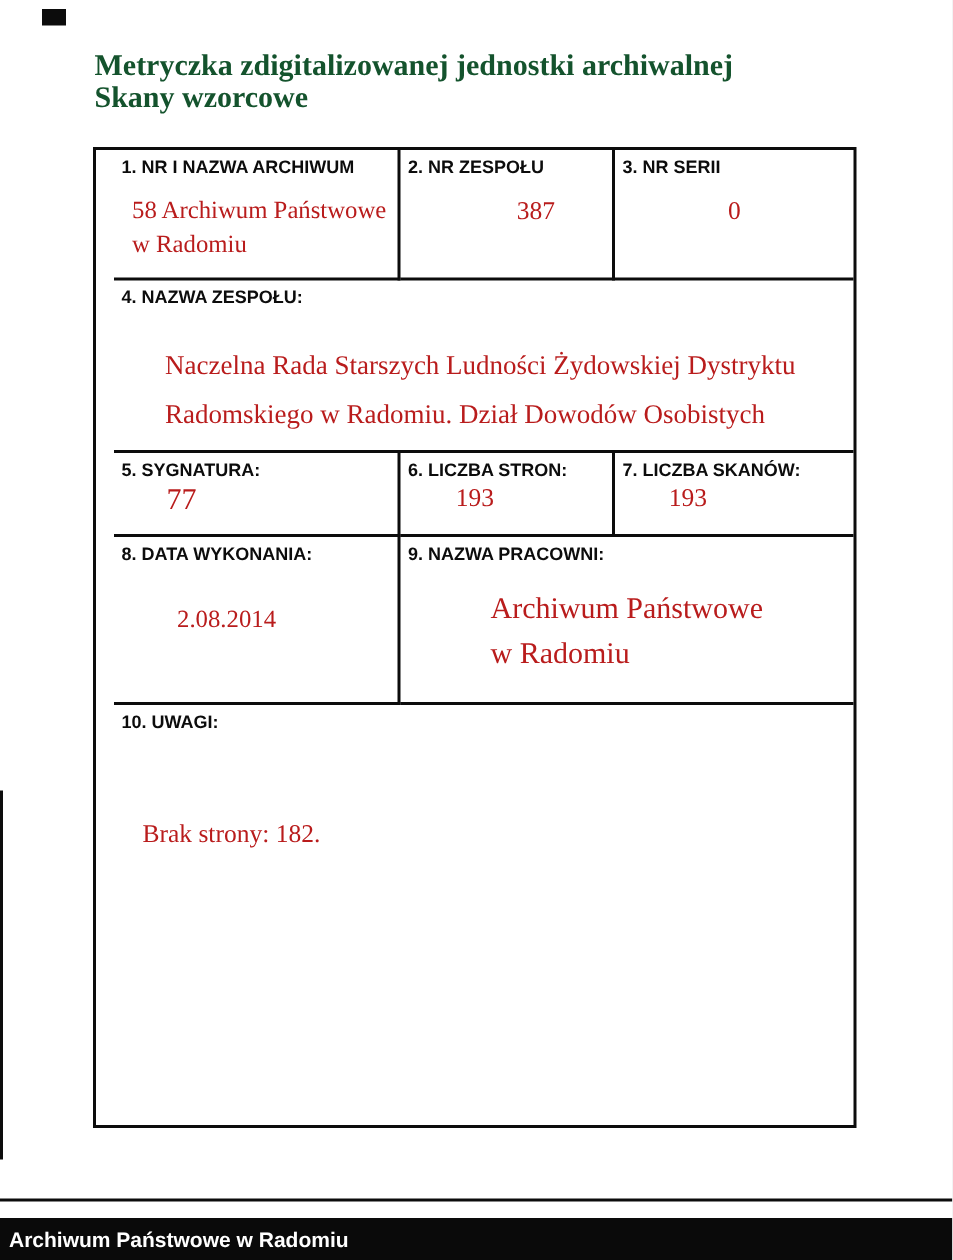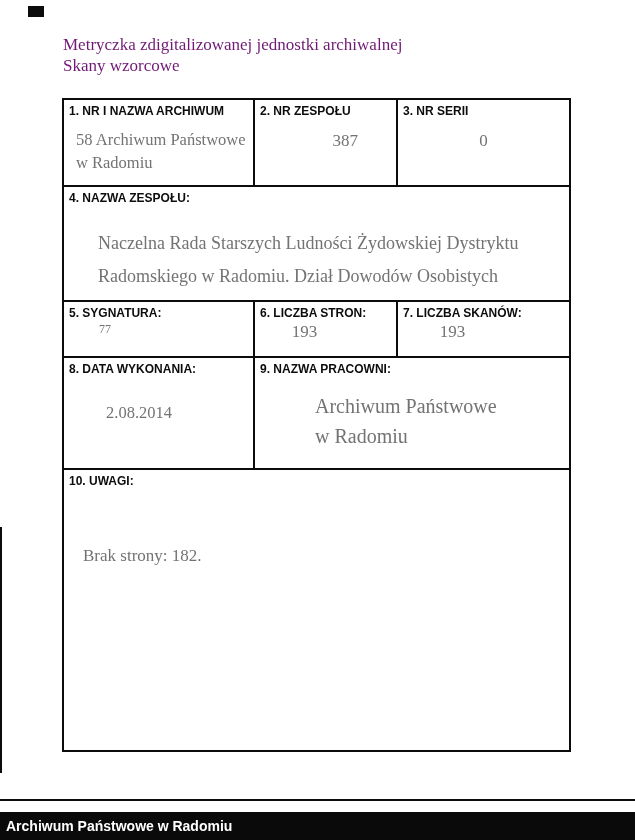--- a/index.html
+++ b/index.html
@@ -11,51 +11,52 @@
     font-family: "Liberation Serif", "DejaVu Serif", serif;
     color: #151515;
   }
 
   
   .corner-mark { position: absolute; left: 28px; top: 6px; width: 16px; height: 11px; background: #0c0c0c; }
   .edge-line-left { position: absolute; left: 0; top: 527px; width: 2px; height: 246px; background: #0c0c0c; }
   .edge-line-bottom { position: absolute; left: 0; top: 799px; width: 635px; height: 2px; background: #0c0c0c; }
 
   
-  .doc-title { position: absolute; left: 63px; top: 34px; font-size: 17px; line-height: 21px; color: #701a75; }
+  .doc-title { position: absolute; left: 63px; top: 34px; font-size: 20px; line-height: 21px; color: #14532d; font-weight: bold; }
 
   
   .metric-table {
     position: absolute; left: 62px; top: 98px;
     width: 509px; height: 654px;
     box-sizing: border-box;
     border: 2px solid #0c0c0c;
     display: grid;
     grid-template-columns: 191px 143px 1fr;
     grid-template-rows: 87px 115px 56px 112px 1fr;
+    padding-left: 12px;
   }
   .cell { position: relative; box-sizing: border-box; border-right: 2px solid #0c0c0c; border-bottom: 2px solid #0c0c0c; }
   .cell.last-col { border-right: none; }
   .cell.last-row { border-bottom: none; }
   .cell.span-all { grid-column: 1 / -1; }
   .cell.span-23 { grid-column: 2 / -1; }
 
   .cell-label {
     position: absolute; top: 4px; left: 5px;
     font-family: "Liberation Sans", sans-serif;
     font-weight: bold; font-size: 12px; color: #0c0c0c;
     white-space: nowrap;
   }
-  .val { position: absolute; white-space: pre-line; color: #737373; }
+  .val { position: absolute; white-space: pre-line; color: #b91c1c; }
 
   .val-archiwum { top: 28px; left: 12px; font-size: 16.5px; line-height: 23px; }
   .val-zespol-nr { top: 31px; left: 0; right: 38px; text-align: right; font-size: 17px; }
   .val-seria { top: 31px; left: 0; right: 0; text-align: center; font-size: 17px; }
   .val-nazwa-zespolu { top: 40px; left: 34px; right: 10px; font-size: 18px; line-height: 32.5px; }
-  .val-sygnatura { top: 20px; left: 35px; font-size: 12px; }
+  .val-sygnatura { top: 20px; left: 35px; font-size: 20px; }
   .val-stron { top: 20px; left: 0; right: 42px; text-align: center; font-size: 17px; }
   .val-skanow { top: 20px; left: 0; right: 62px; text-align: center; font-size: 17px; }
   .val-data { top: 45px; left: 42px; font-size: 16.5px; }
   .val-pracownia { top: 33px; left: 60px; font-size: 20px; line-height: 30px; }
   .val-uwagi { top: 76px; left: 19px; font-size: 17px; }
 
   
   .footer-bar {
     position: absolute; left: 0; top: 812px; width: 635px; height: 28px;
     background: #0a0a0a;

